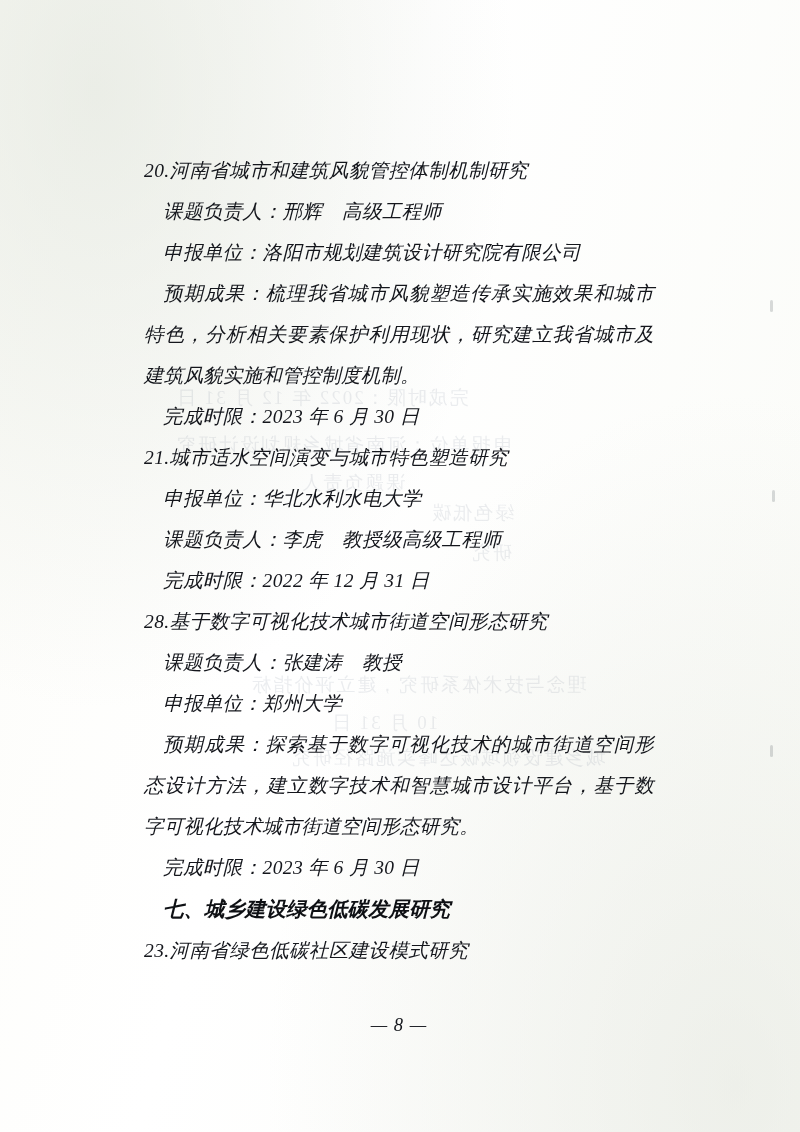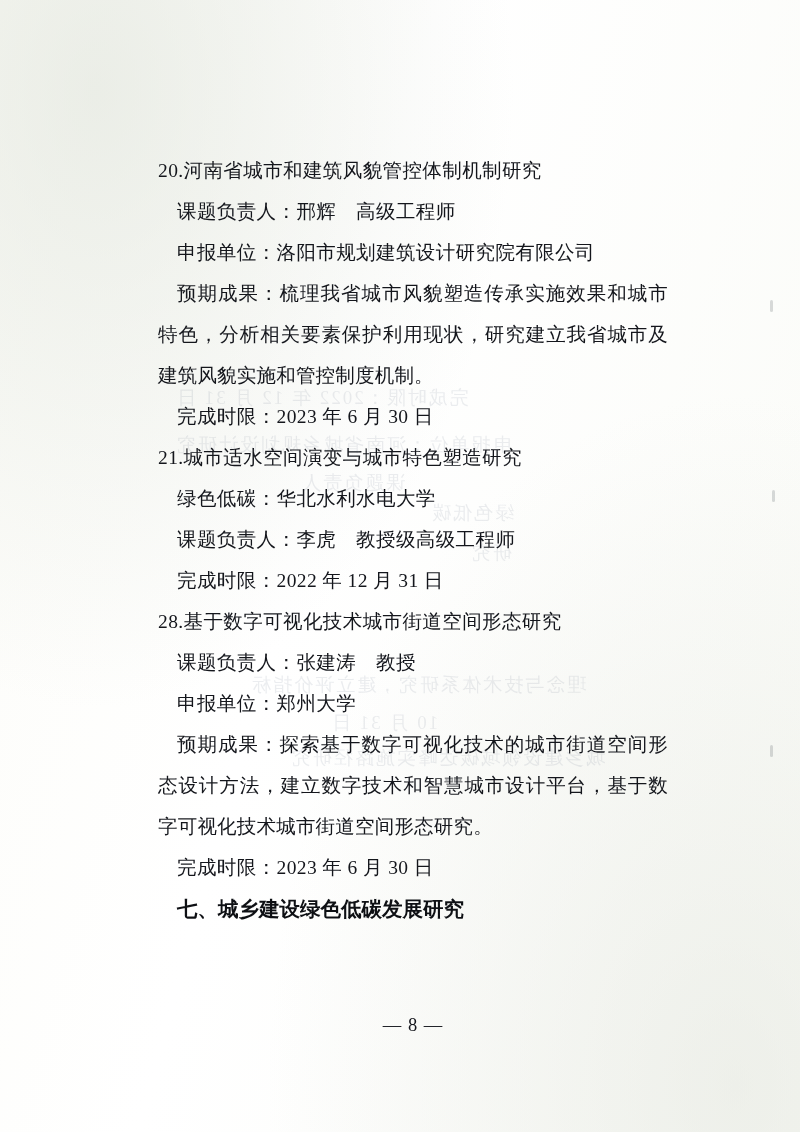--- a/index.html
+++ b/index.html
@@ -36,23 +36,24 @@
     position: absolute;
     inset: 0;
     background:
       radial-gradient(ellipse at 12% 8%, rgba(220,225,215,0.55), rgba(255,255,255,0) 42%),
       radial-gradient(ellipse at 92% 96%, rgba(225,228,220,0.5), rgba(255,255,255,0) 45%),
       linear-gradient(105deg, rgba(252,252,248,1) 0%, rgba(255,255,255,1) 40%, rgba(250,251,247,1) 100%);
     pointer-events: none;
   }
   .content {
     position: absolute;
-    left: 158px;
+    left: 144px;
     top: 150px;
     width: 510px;
+    font-style: italic;
   }
   .line {
     font-size: 19.5px;
     line-height: 41px;
     color: #14161c;
     letter-spacing: 0.4px;
     white-space: pre-wrap;
   }
   .indent1 { text-indent: 0px; }
   .indent2 { text-indent: 19px; }
@@ -112,25 +113,26 @@
   <div class="edge-mark" style="left:770px; top:745px;"></div>
 
   <div class="content">
     <div id="blocks">
         <div class="line indent1">20.河南省城市和建筑风貌管控体制机制研究</div>
         <div class="line indent2">课题负责人：邢辉　高级工程师</div>
         <div class="line indent2">申报单位：洛阳市规划建筑设计研究院有限公司</div>
         <div class="para">预期成果：梳理我省城市风貌塑造传承实施效果和城市特色，分析相关要素保护利用现状，研究建立我省城市及建筑风貌实施和管控制度机制。</div>
         <div class="line indent2">完成时限：2023 年 6 月 30 日</div>
         <div class="line indent1">21.城市适水空间演变与城市特色塑造研究</div>
-        <div class="line indent2">绿色低碳：华北水利水电大学</div>
+        <div class="line indent2">申报单位：华北水利水电大学</div>
         <div class="line indent2">课题负责人：李虎　教授级高级工程师</div>
         <div class="line indent2">完成时限：2022 年 12 月 31 日</div>
         <div class="line indent1">28.基于数字可视化技术城市街道空间形态研究</div>
         <div class="line indent2">课题负责人：张建涛　教授</div>
         <div class="line indent2">申报单位：郑州大学</div>
         <div class="para">预期成果：探索基于数字可视化技术的城市街道空间形态设计方法，建立数字技术和智慧城市设计平台，基于数字可视化技术城市街道空间形态研究。</div>
         <div class="line indent2">完成时限：2023 年 6 月 30 日</div>
         <div class="section-head">七、城乡建设绿色低碳发展研究</div>
+        <div class="line indent1">23.河南省绿色低碳社区建设模式研究</div>
       </div>
     <div class="pagenum">— 8 —</div>
   </div>
 </div>
 
 </body></html>

